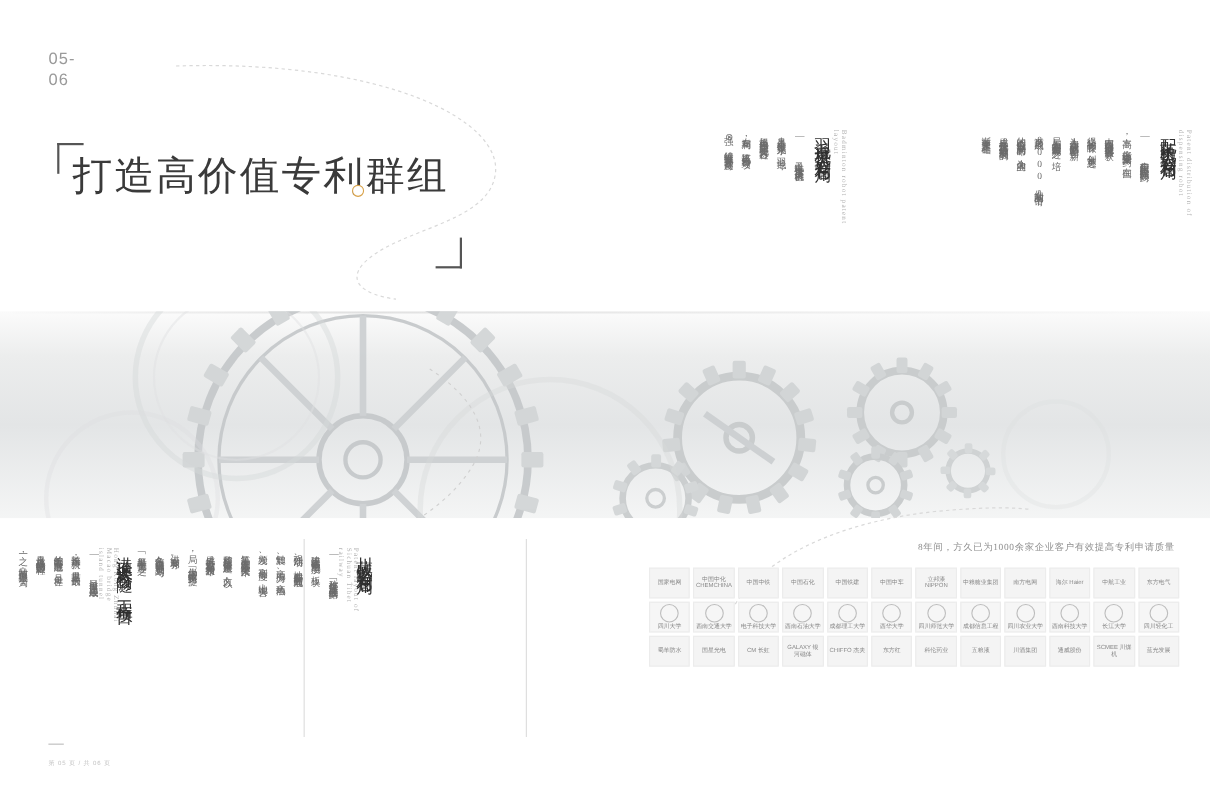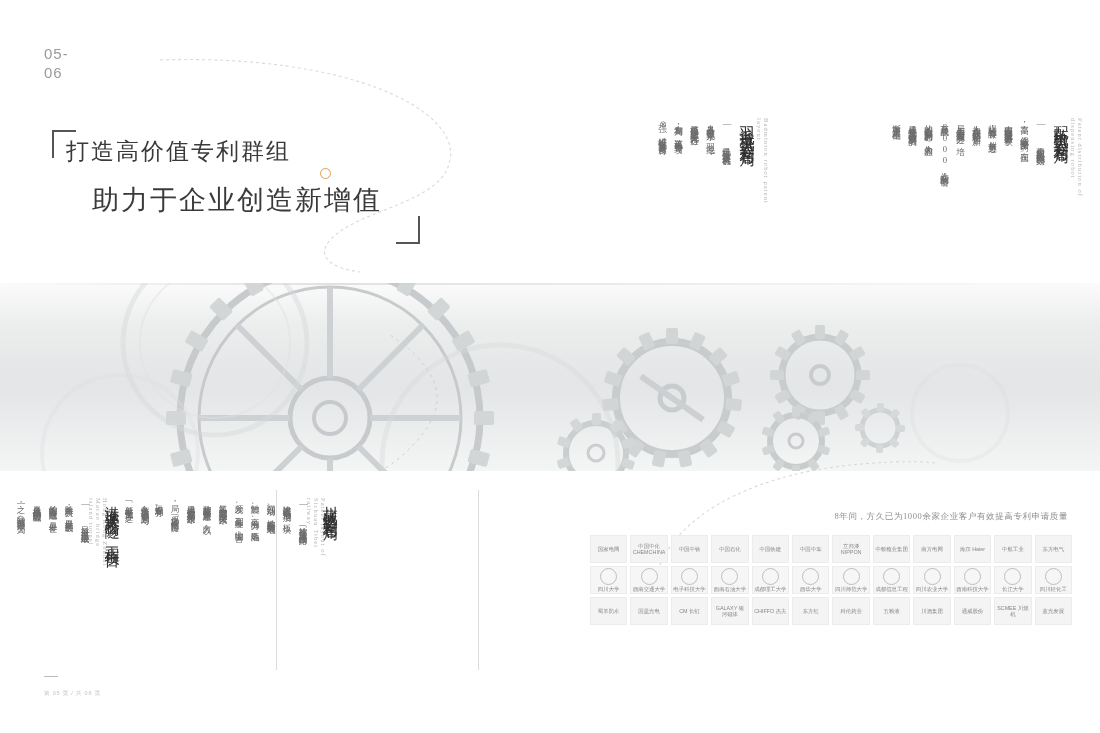--- a/index.html
+++ b/index.html
@@ -59,21 +59,21 @@
     bottom: -4px;
     width: 22px;
     height: 26px;
     border-right: 2px solid #555;
     border-bottom: 2px solid #555;
   }
   .headline-line1 {
     position: absolute;
     left: 14px;
     top: 6px;
-    font-size: 23px;
+    font-size: 36px;
     letter-spacing: 2px;
     color: #3a3a3a;
     white-space: nowrap;
   }
   .headline-line2 {
     position: absolute;
     left: 40px;
     top: 52px;
     font-size: 27px;
     letter-spacing: 2px;
@@ -186,21 +186,21 @@
     font-size: 16px;
     letter-spacing: 4px;
     color: #4a4a4a;
     padding-right: 4px;
   }
   .clients-sub {
     text-align: right;
     font-size: 8.5px;
     letter-spacing: .6px;
     color: #8e8e8e;
-    margin-top: 23px;
+    margin-top: 4px;
     padding-right: 4px;
   }
   .logo-grid {
     margin-top: 12px;
     display: flex;
     flex-direction: column;
     gap: 3px;
   }
   .logo-row {
     display: flex;
@@ -279,21 +279,20 @@
   <div class="page-number">05-
 06</div>
 
   <svg class="curve-top-svg" width="460" height="240" viewBox="0 0 460 240">
     <path d="M 40 20 C 230 14, 340 70, 330 120 C 322 164, 240 168, 210 200 C 196 216, 210 228, 240 232" fill="none" stroke="#d9d9d9" stroke-width="1.1" stroke-dasharray="3 3"></path>
   </svg>
 
   <div class="headline-wrap">
     <span class="bracket-tl"></span>
     <div class="headline-line1">打造高价值专利群组</div>
-    <div class="headline-line2">助力于企业创造新增值</div>
     <span class="bracket-br"></span>
   </div>
   <span class="headline-dot"></span>
 
   <div class="vlatin" id="top-col-a-latin">Patent distribution of dispensing robot</div>
   <div class="vtext vtitle" id="top-col-a-title">配药机器人专利布局</div>
   <div class="vtext vbody" id="top-col-a-b1">— 药企用配药机器人配药效</div>
   <div class="vtext vbody" id="top-col-a-b2">率高，能保障安全用药，在国</div>
   <div class="vtext vbody" id="top-col-a-b3">内高端医疗器械展会参展中获</div>
   <div class="vtext vbody" id="top-col-a-b4">得较长的青睐，从创意之可</div>

